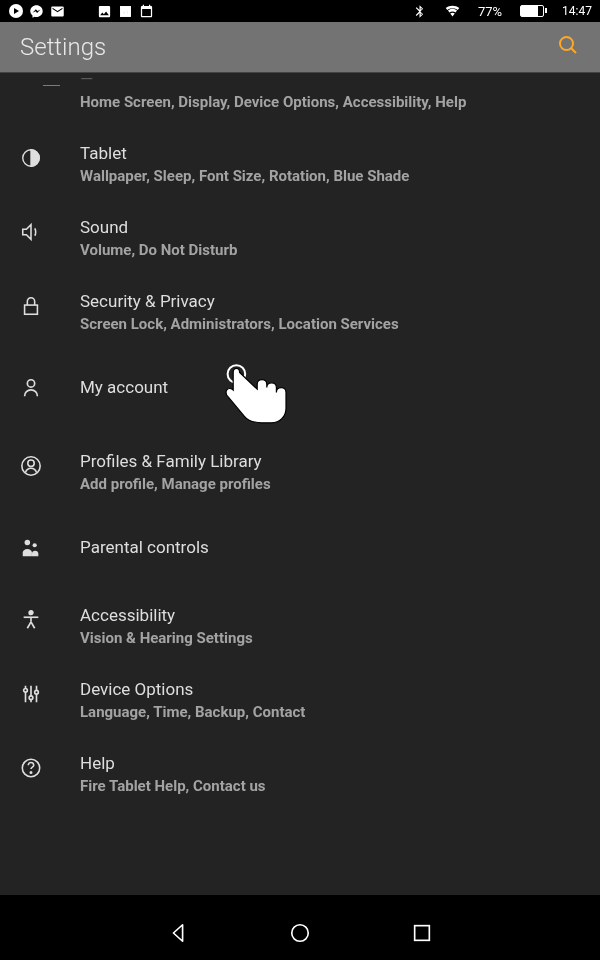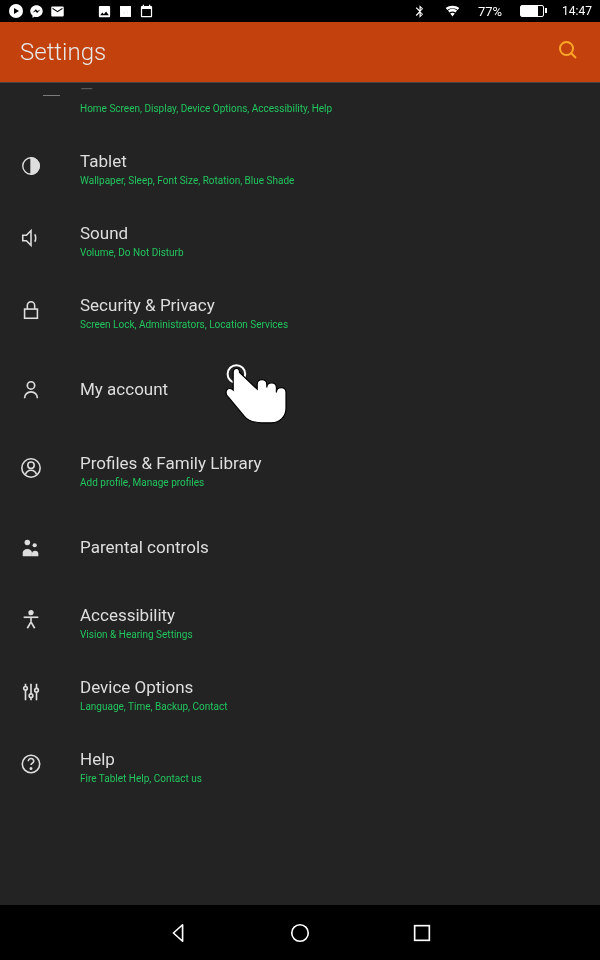--- a/index.html
+++ b/index.html
@@ -48,22 +48,22 @@
     .play-circle::after {
       content: "";
       position: absolute;
       left: 5px;
       top: 3.5px;
       border-left: 5px solid #000;
       border-top: 3.5px solid transparent;
       border-bottom: 3.5px solid transparent;
     }
     .header {
-      height: 61px;
-      background: #c2410c;
+      height: 51px;
+      background: #737373;
       display: flex;
       align-items: center;
       justify-content: space-between;
       padding: 0 20px;
       border-bottom: 1px solid #444;
     }
     .header-title {
       font-size: 24px;
       font-weight: 300;
       color: #e8e8e8;
@@ -98,22 +98,23 @@
       padding: 16px 0 16px 20px;
       flex: 1;
     }
     .item-title {
       font-size: 17px;
       color: #dedede;
       margin-bottom: 4px;
       font-weight: 400;
     }
     .item-subtitle {
-      font-size: 10px;
-      color: #22c55e;
+      font-size: 15px;
+      color: #a3a3a3;
+      font-weight: bold;
     }
     .nav-bar {
       position: absolute;
       bottom: 0;
       left: 0;
       right: 0;
       height: 50px;
       background: #000;
       display: flex;
       align-items: center;

